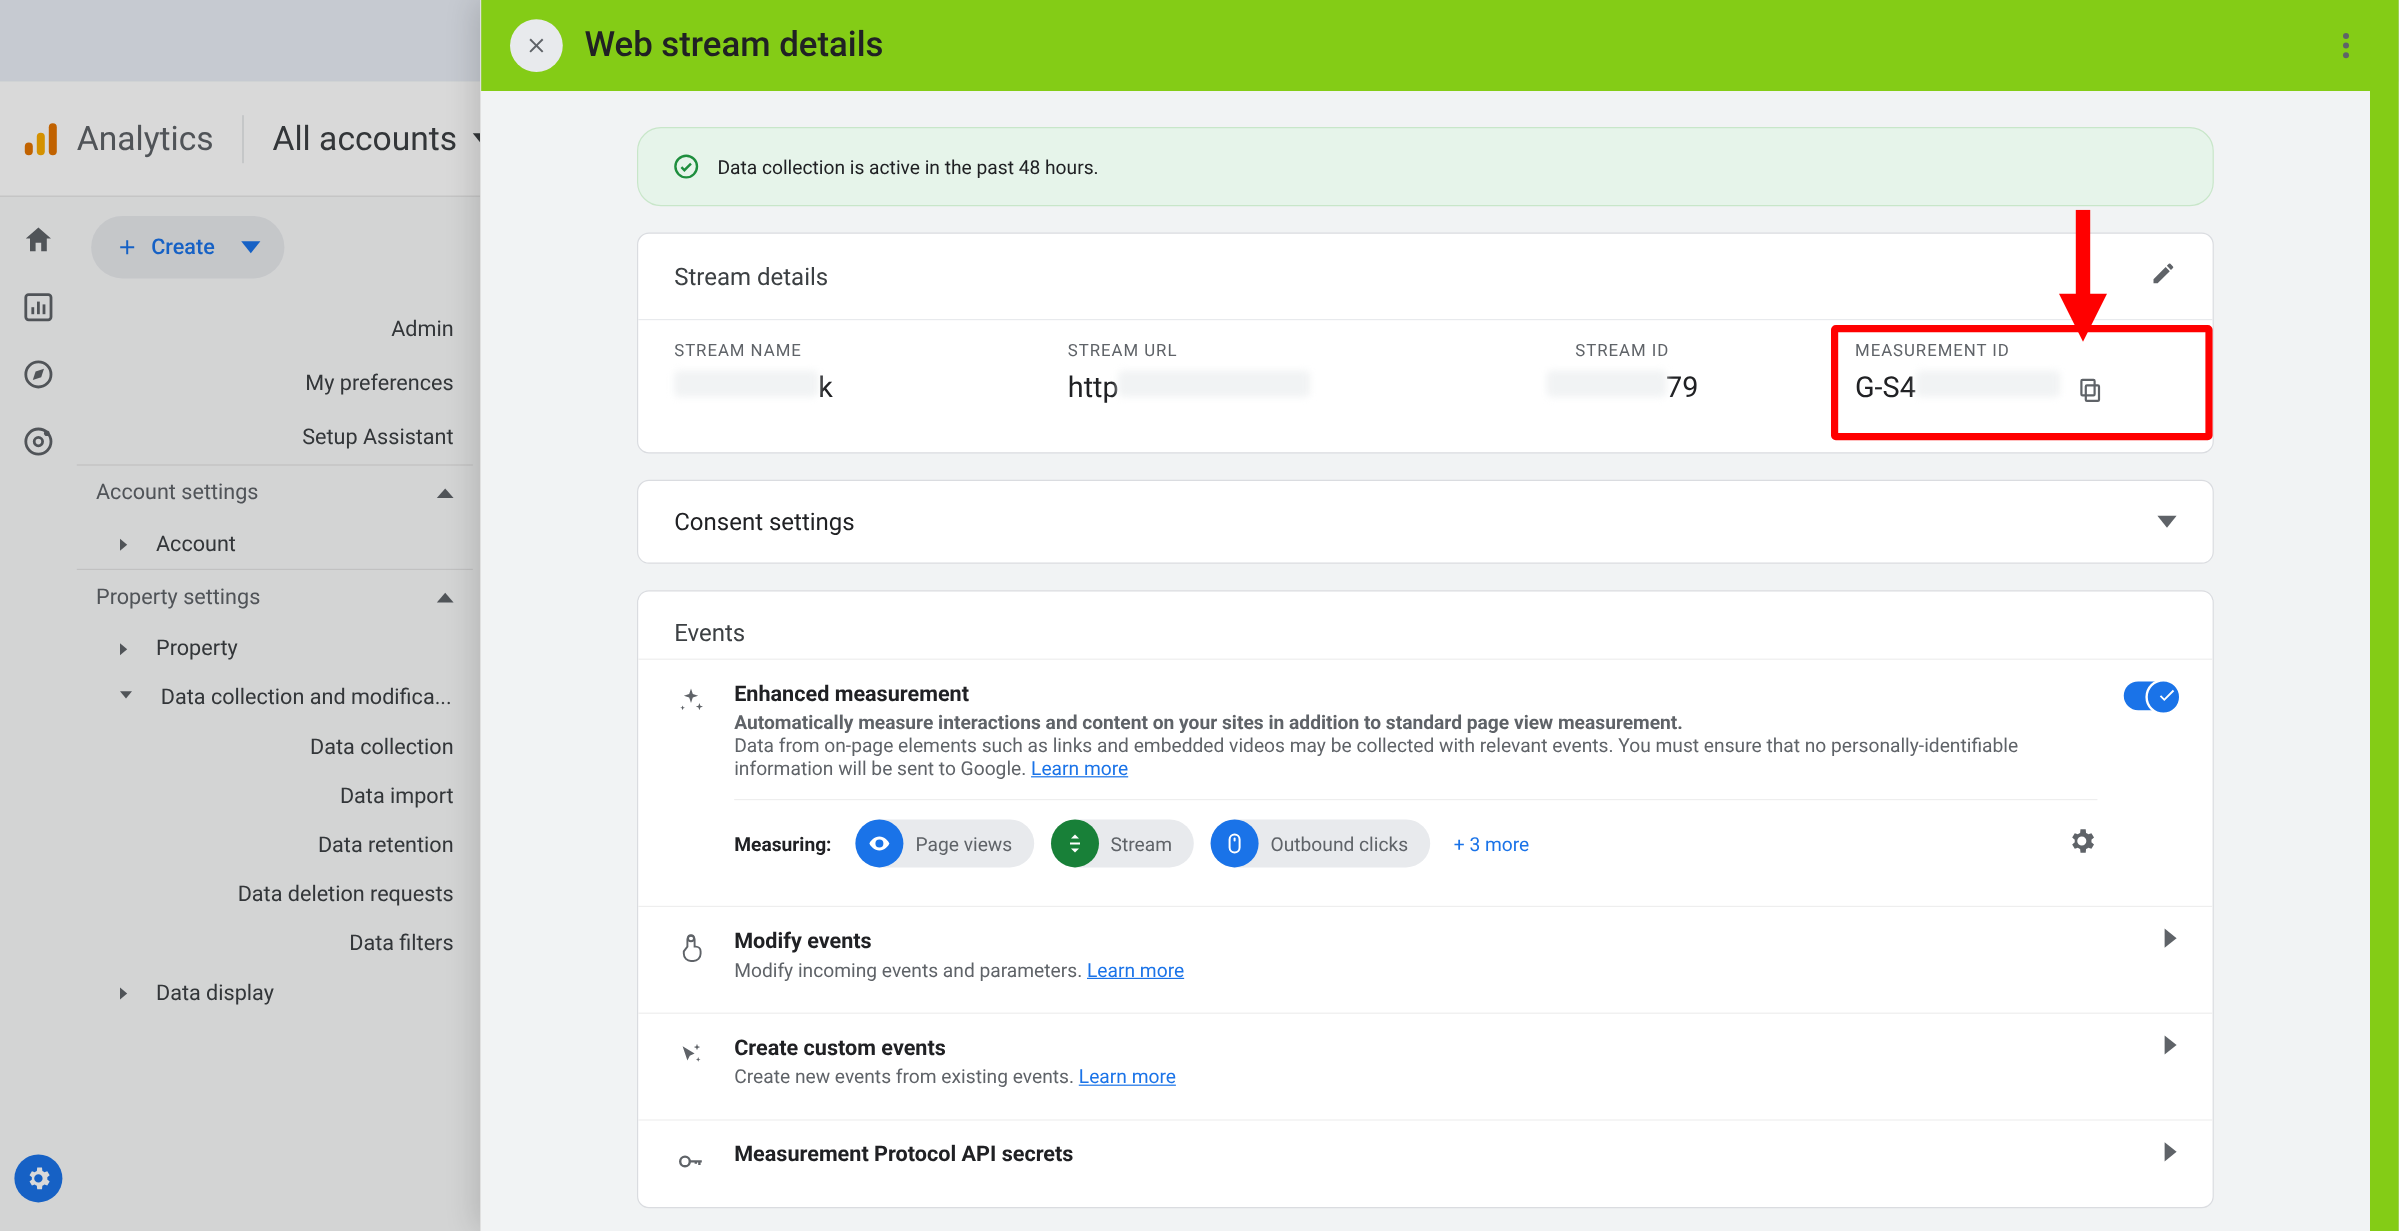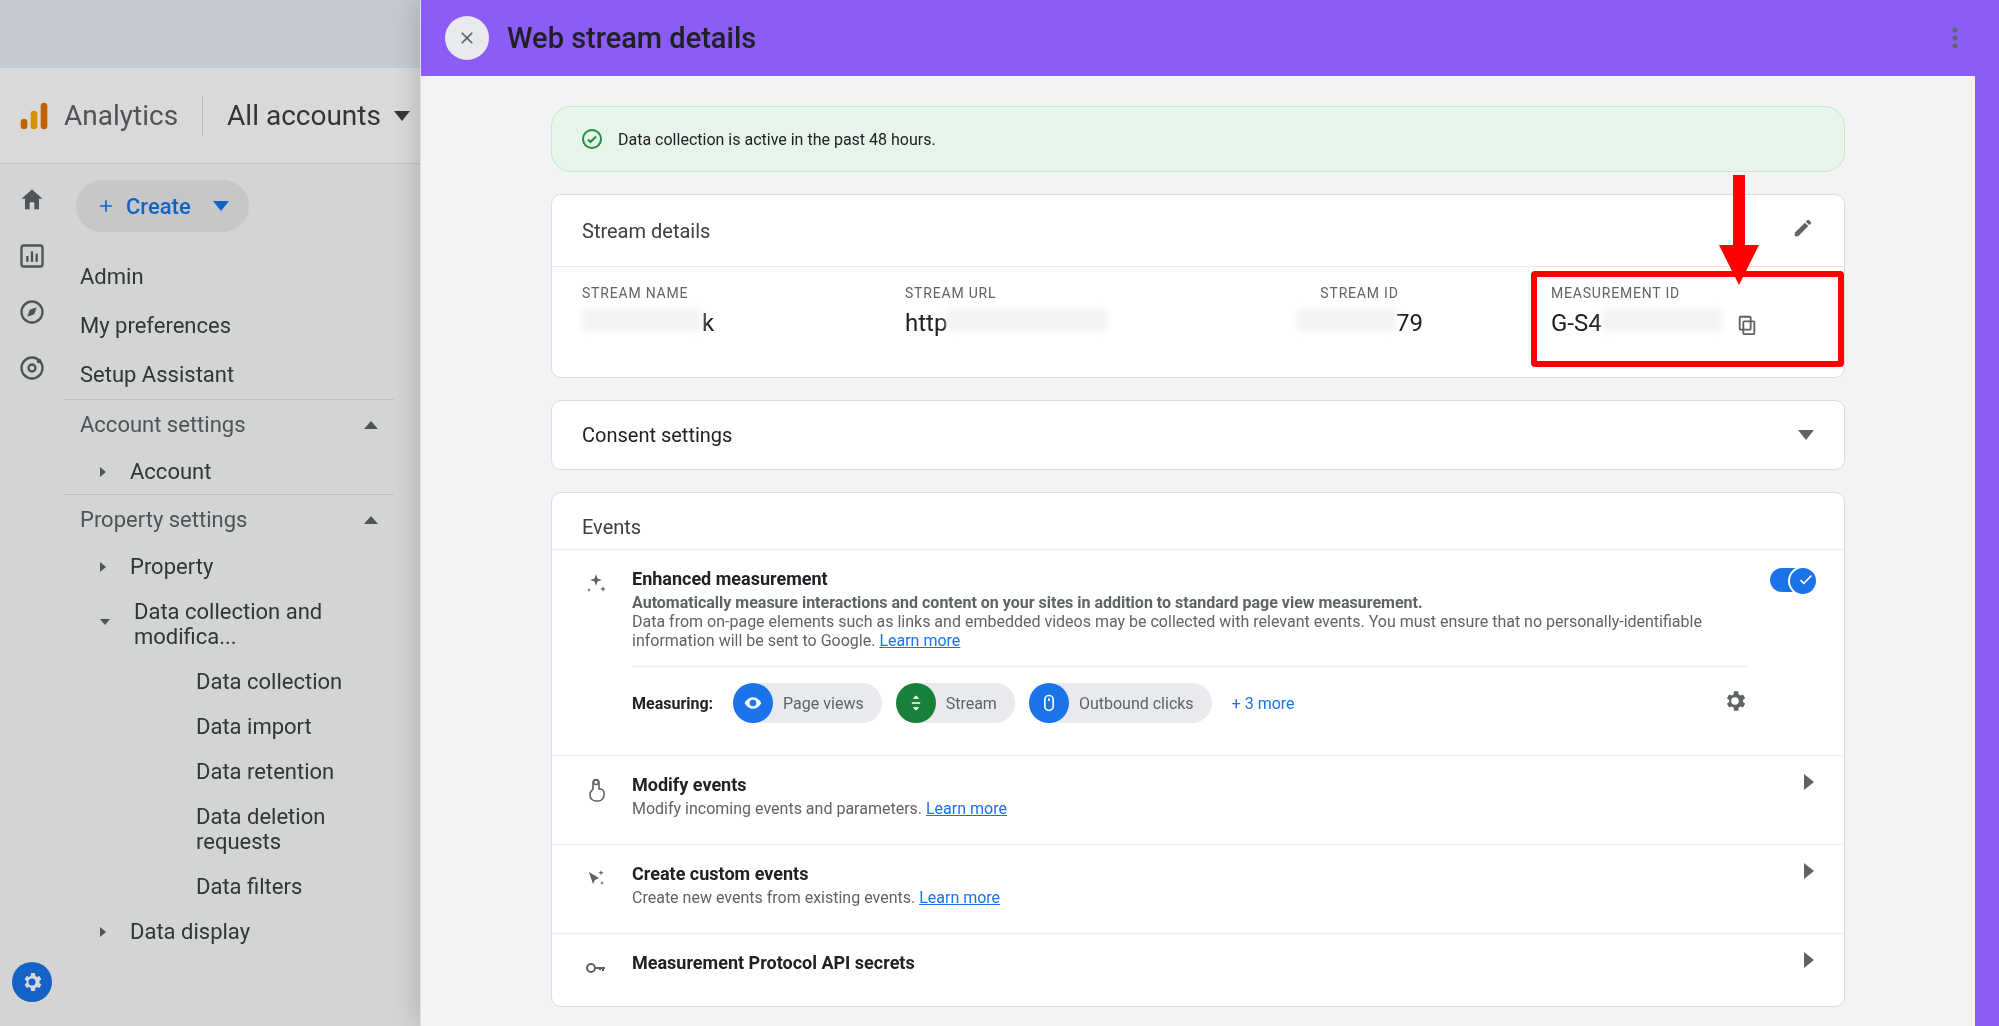--- a/index.html
+++ b/index.html
@@ -18,40 +18,40 @@
 .ga-logo-bar1 { fill:#f9ab00; } .ga-logo-bar2 { fill:#e37400; }
 .ga-title { font-size: 28px; color: #5f6368; font-weight: 400; }
 .ga-sep { width: 1px; height: 40px; background: #dadce0; margin: 0 24px; }
 .accounts { font-size: 28px; color: #3c4043; display: flex; align-items: center; }
 
 
 .iconrail { position: absolute; top: 164px; left: 0; width: 64px; background: transparent; display: flex; flex-direction: column; align-items: center; gap: 28px; padding-top: 22px; }
 .iconrail svg { width: 28px; height: 28px; fill: #5f6368; }
 
 
-.sidebar { position: absolute; top: 164px; left: 64px; width: 330px; bottom: 0; padding: 16px 0 0 0; font-size: 22px; color: #3c4043; }
+.sidebar { position: absolute; top: 164px; left: 64px; width: 330px; bottom: 0; padding: 16px 0 0 0; font-size: 18px; color: #3c4043; }
 .create-btn { margin-left: 12px; height: 52px; border-radius: 26px; background: #e8eaed; display: inline-flex; align-items: center; padding: 0 20px; gap: 10px; color: #1a73e8; font-weight: 500; }
 .create-btn svg{ width:20px; height:20px; fill:#1a73e8; }
-.side-list { margin-top: 20px; }
+.side-list { margin-top: 20px; text-align: right; }
 .side-item { padding: 12px 16px; }
 .section-head { display:flex; align-items:center; justify-content:space-between; padding: 12px 16px; color:#5f6368; border-top:1px solid #e3e3e3; }
 .sub-item { padding: 10px 16px 10px 36px; display:flex; align-items:center; gap:24px; }
 .sub-item .tri { width:0; height:0; border-left:6px solid #5f6368; border-top:5px solid transparent; border-bottom:5px solid transparent; }
 .sub-item.exp .tri { border-left:5px solid transparent; border-right:5px solid transparent; border-top:6px solid #5f6368; }
 .leaf-item { padding: 10px 16px 10px 72px; }
 .active-leaf { color:#1a73e8; background: #e8f0fe; border-radius: 0 22px 22px 0; margin-right: 14px; }
 .highlight-box { border: 5px solid #ff0000; border-radius: 6px; margin-left: 60px; padding-left:0; }
 .highlight-box .leaf-item{ padding-left: 66px; }
 .chev-up { width:0;height:0;border-left:7px solid transparent;border-right:7px solid transparent;border-bottom:8px solid #5f6368; }
 
 .settings-fab { position: absolute; bottom: 24px; left: 12px; width: 40px; height:40px; border-radius:50%; background:#1a73e8; display:flex; align-items:center; justify-content:center; }
 .settings-fab svg{ width:24px; height:24px; fill:#fff; }
 
 
-.panel { position: absolute; top: 0; right: 0; bottom: 0; left: 400px; background: #8b5cf6; border-left: 1px solid #e0e0e0; box-shadow: -4px 0 24px rgba(0,0,0,0.15); overflow:hidden;margin-left:20px; }
+.panel { position: absolute; top: 0; right: 0; bottom: 0; left: 400px; background: #84cc16; border-left: 1px solid #e0e0e0; box-shadow: -4px 0 24px rgba(0,0,0,0.15); overflow:hidden; }
 .panel-header { display:flex; align-items:center; height: 76px; padding: 0 24px; }
 .close-btn { width:44px; height:44px; border-radius:50%; background:#e8eaed; display:flex; align-items:center; justify-content:center; margin-right: 18px; }
 .panel-title { font-size: 29px; font-weight: 500; color:#202124; }
 .panel-more { margin-left:auto; width:40px; height:40px; display:flex; align-items:center; justify-content:center; }
 .panel-body { position:absolute; top:76px; left:0; right:24px; bottom:0; background:#f1f3f4; padding: 30px 130px 0 130px; overflow-y:auto; }
 .panel-body::-webkit-scrollbar{ width:16px; } .panel-body::-webkit-scrollbar-thumb{ background:#bdc1c6; border-radius:8px; }
 
 .card { background:#fff; border:1px solid #dadce0; border-radius: 10px; margin-bottom: 22px; }
 .status-card { display:flex; align-items:center; gap:14px; padding: 20px 28px; background:#e6f4ea; border:1px solid #c8e6c9; border-radius:20px; margin-bottom: 22px; }
 .status-card svg{ width:24px; height:24px; stroke:#1e8e3e; fill:none; stroke-width:2; }

